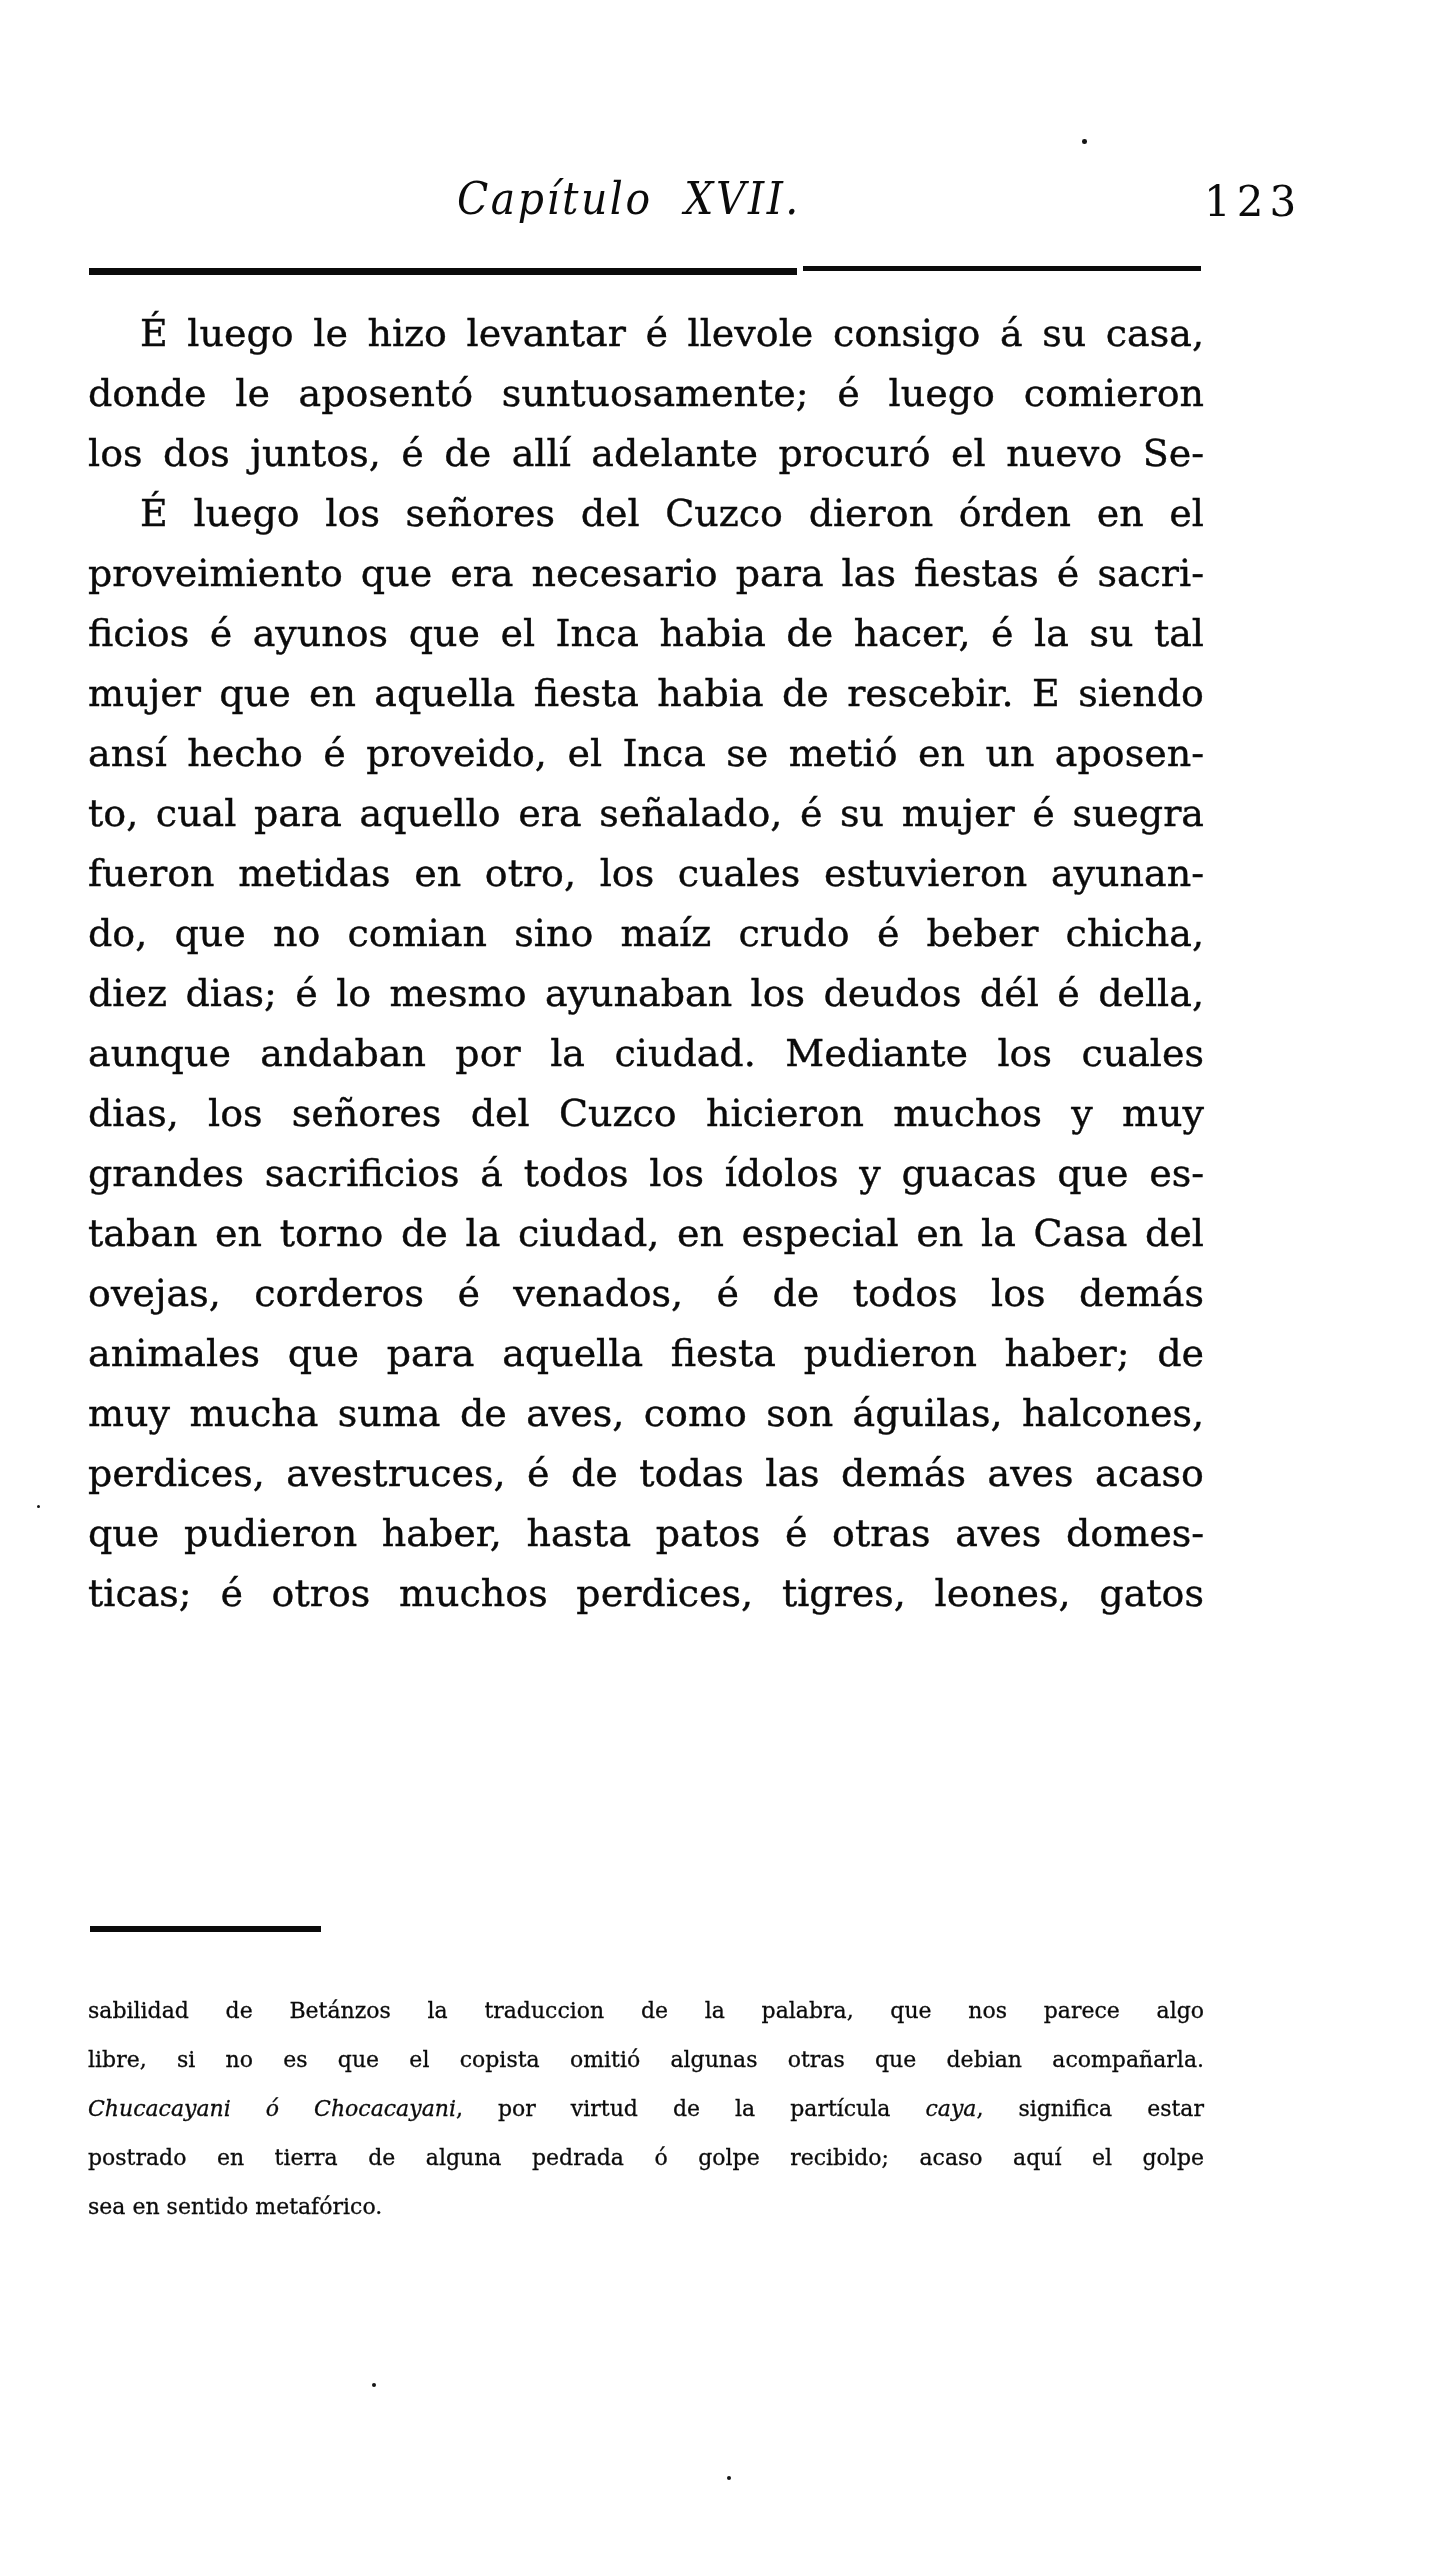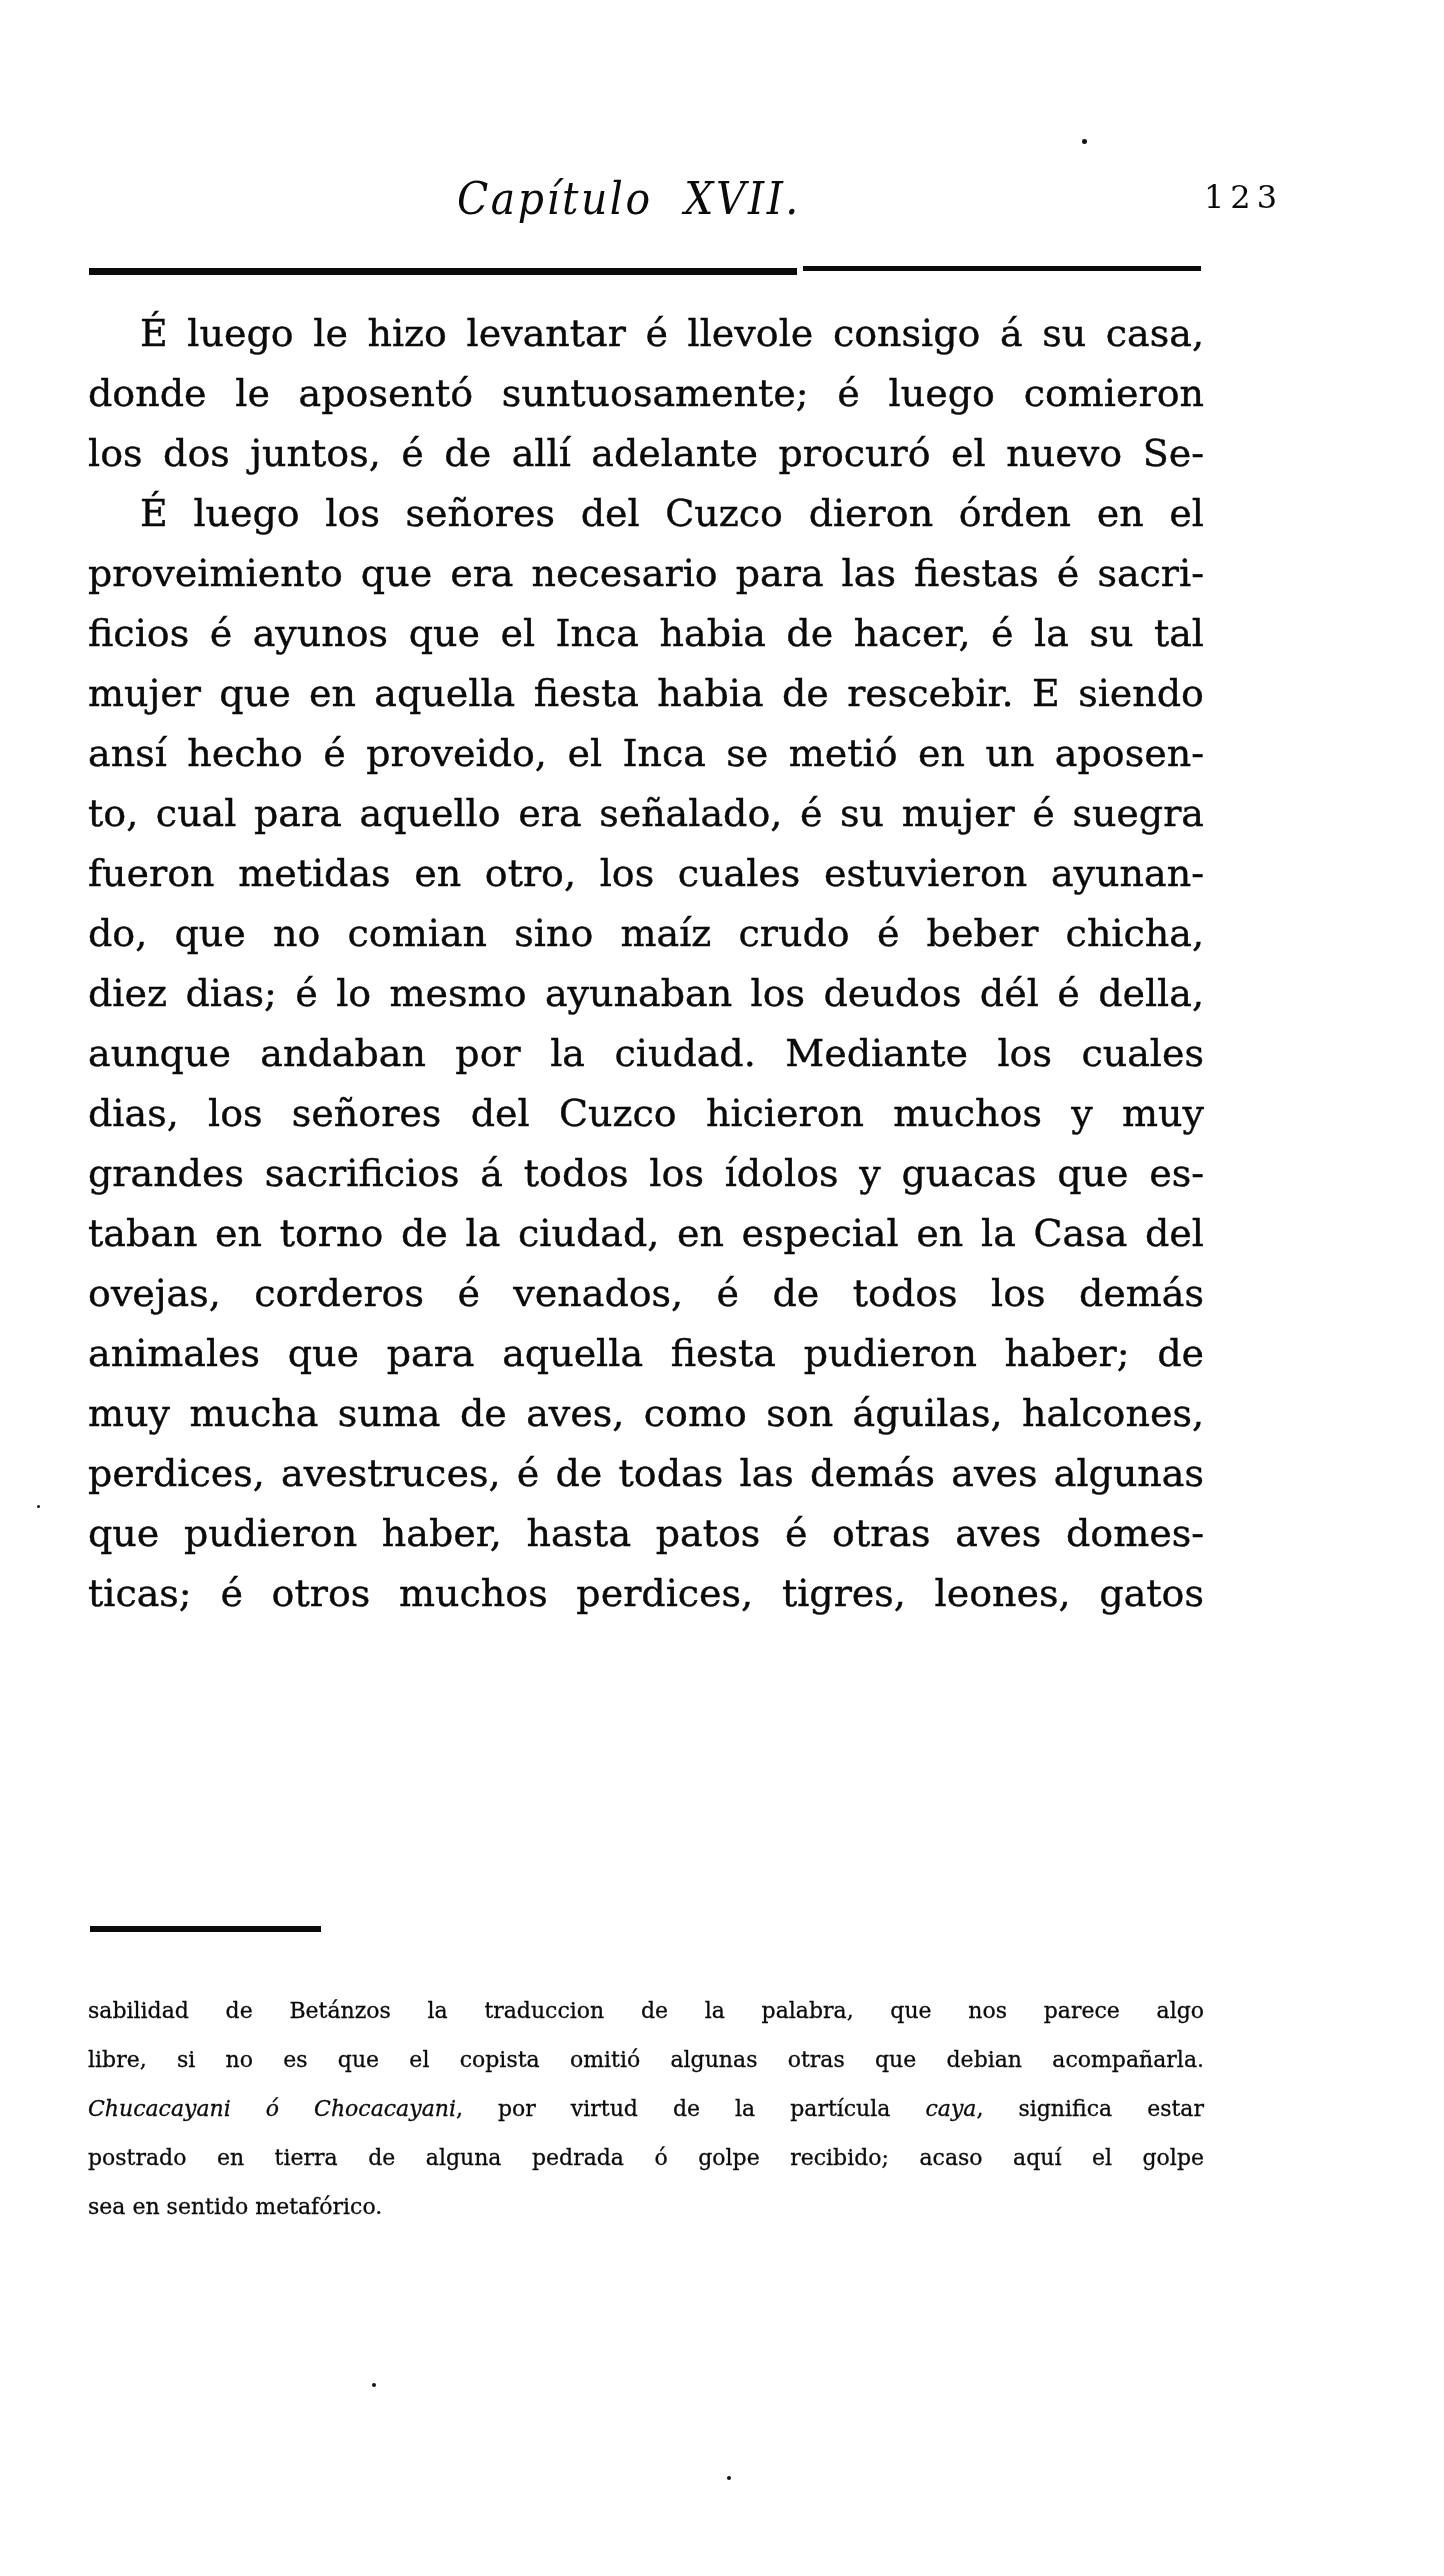--- a/index.html
+++ b/index.html
@@ -14,21 +14,21 @@
   .chapter-title{
     position:absolute;left:457px;top:177px;
     font-style:italic;
     font-size:44px;line-height:1;
     letter-spacing:2.7px;word-spacing:17.4px;
     transform:scaleX(.93);transform-origin:left top;
     white-space:nowrap;
   }
   .page-number{
     position:absolute;left:1204px;top:181px;
-    font-size:32px;line-height:1;
+    font-size:42px;line-height:1;
     letter-spacing:6px;
   }
   .rule-seg{position:absolute;background:#0b0b0b;}
   .rule-a{left:89px;top:268px;width:708px;height:7.4px;}
   .rule-b{left:803px;top:266px;width:398px;height:5.4px;}
   .body-text{
     position:absolute;left:88px;top:303px;width:1116px;
     font-size:38px;line-height:60px;
     -webkit-text-stroke:0.4px #0b0b0b;
   }
@@ -78,21 +78,21 @@
       <div class="line">fueron metidas en otro, los cuales estuvieron ayunan-</div>
       <div class="line">do, que no comian sino maíz crudo é beber chicha,</div>
       <div class="line">diez dias; é lo mesmo ayunaban los deudos dél é della,</div>
       <div class="line">aunque andaban por la ciudad. Mediante los cuales</div>
       <div class="line">dias, los señores del Cuzco hicieron muchos y muy</div>
       <div class="line">grandes sacrificios á todos los ídolos y guacas que es-</div>
       <div class="line">taban en torno de la ciudad, en especial en la Casa del</div>
       <div class="line">ovejas, corderos é venados, é de todos los demás</div>
       <div class="line">animales que para aquella fiesta pudieron haber; de</div>
       <div class="line">muy mucha suma de aves, como son águilas, halcones,</div>
-      <div class="line">perdices, avestruces, é de todas las demás aves algunas</div>
+      <div class="line">perdices, avestruces, é de todas las demás aves acaso</div>
       <div class="line">que pudieron haber, hasta patos é otras aves domes-</div>
       <div class="line">ticas; é otros muchos perdices, tigres, leones, gatos</div>
     </div>
 
   <div class="rule-seg footnote-rule"></div>
 
   <div class="footnote-text">
       <div class="fn-line">sabilidad de Betánzos la traduccion de la palabra, que nos parece algo</div>
       <div class="fn-line">libre, si no es que el copista omitió algunas otras que debian acompañarla.</div>
       <div class="fn-line"><i>Chucacayani ó Chocacayani</i><span>, por virtud de la partícula </span><i>caya</i><span>, significa estar</span></div>

